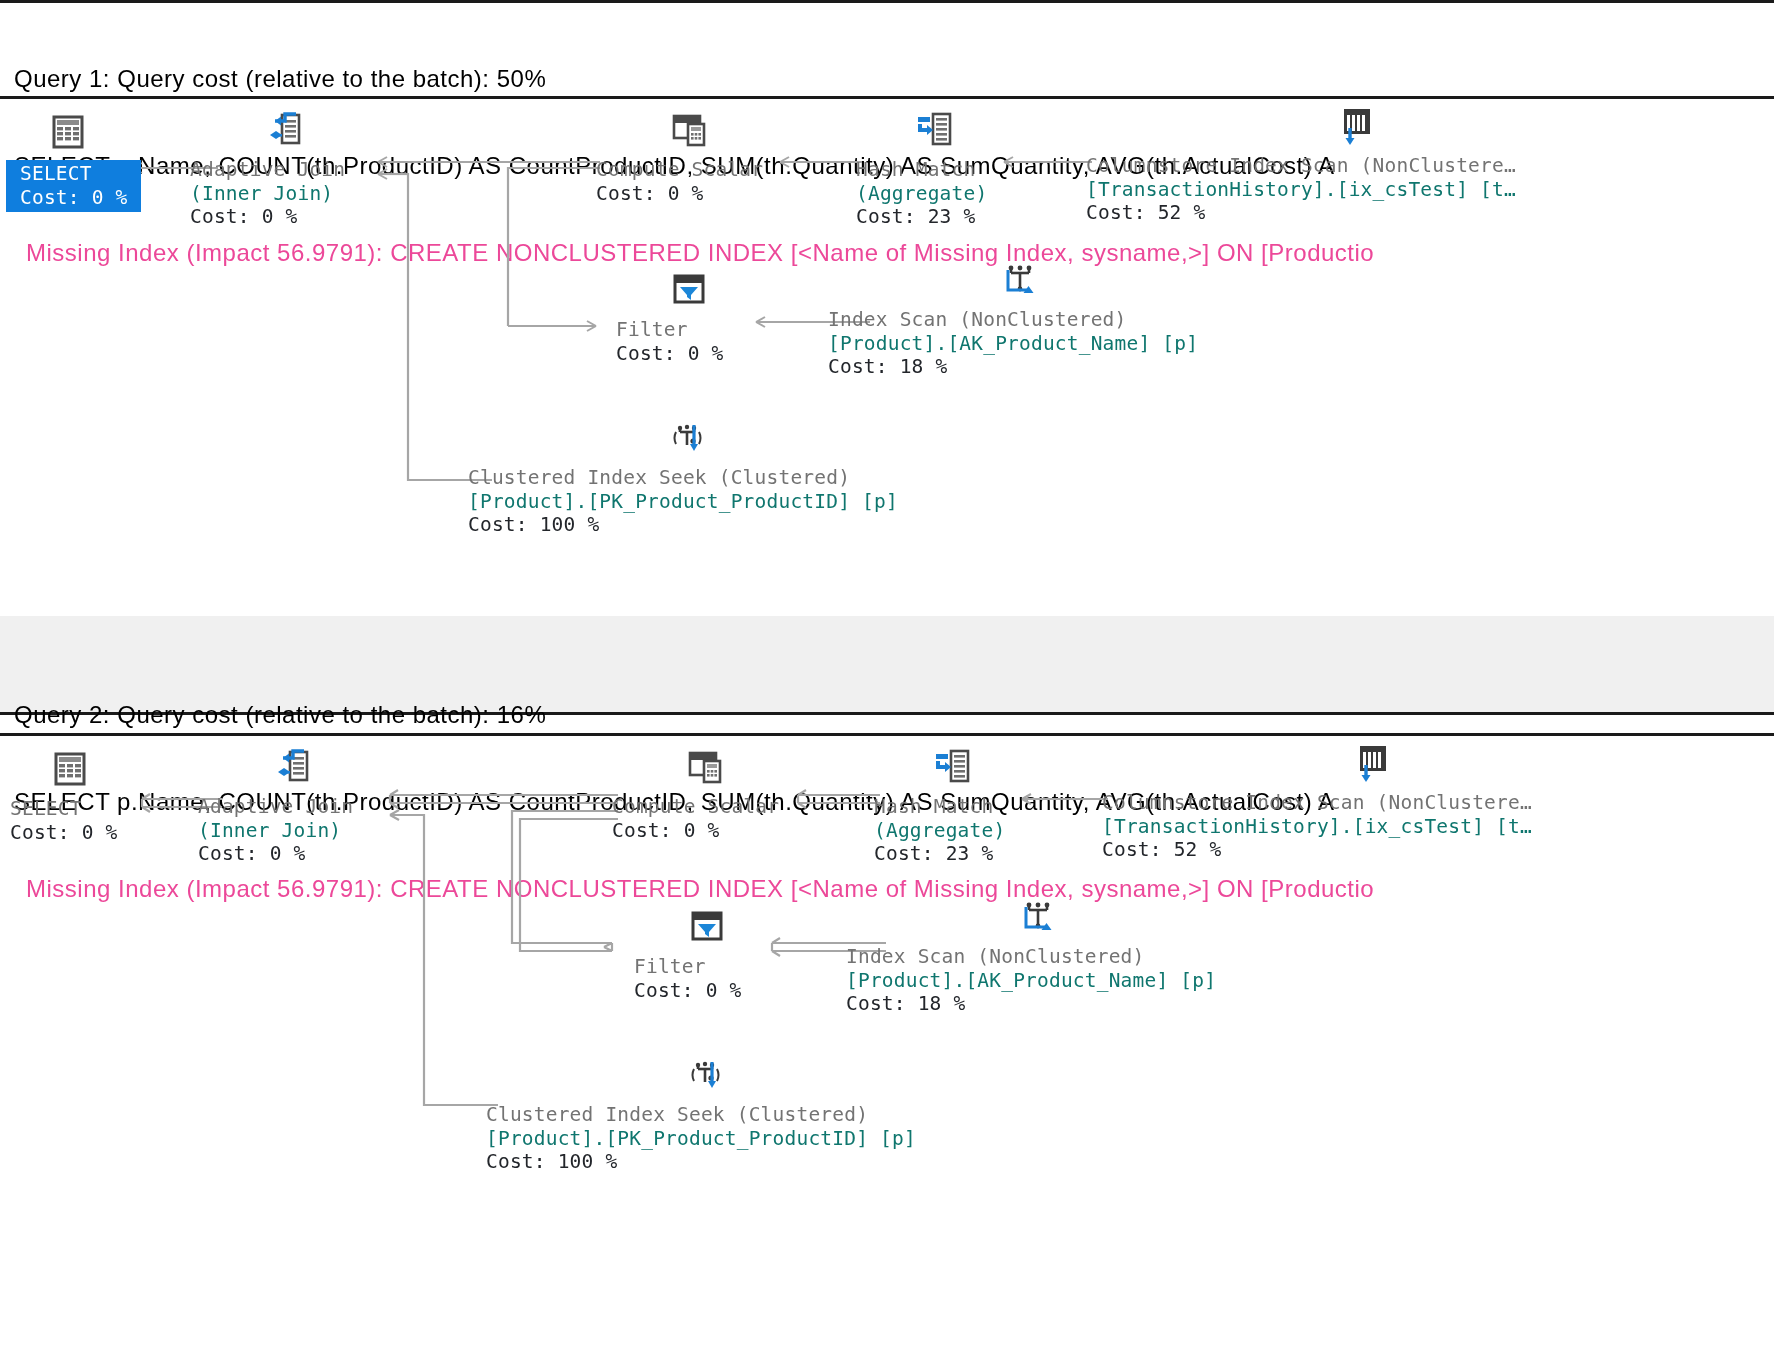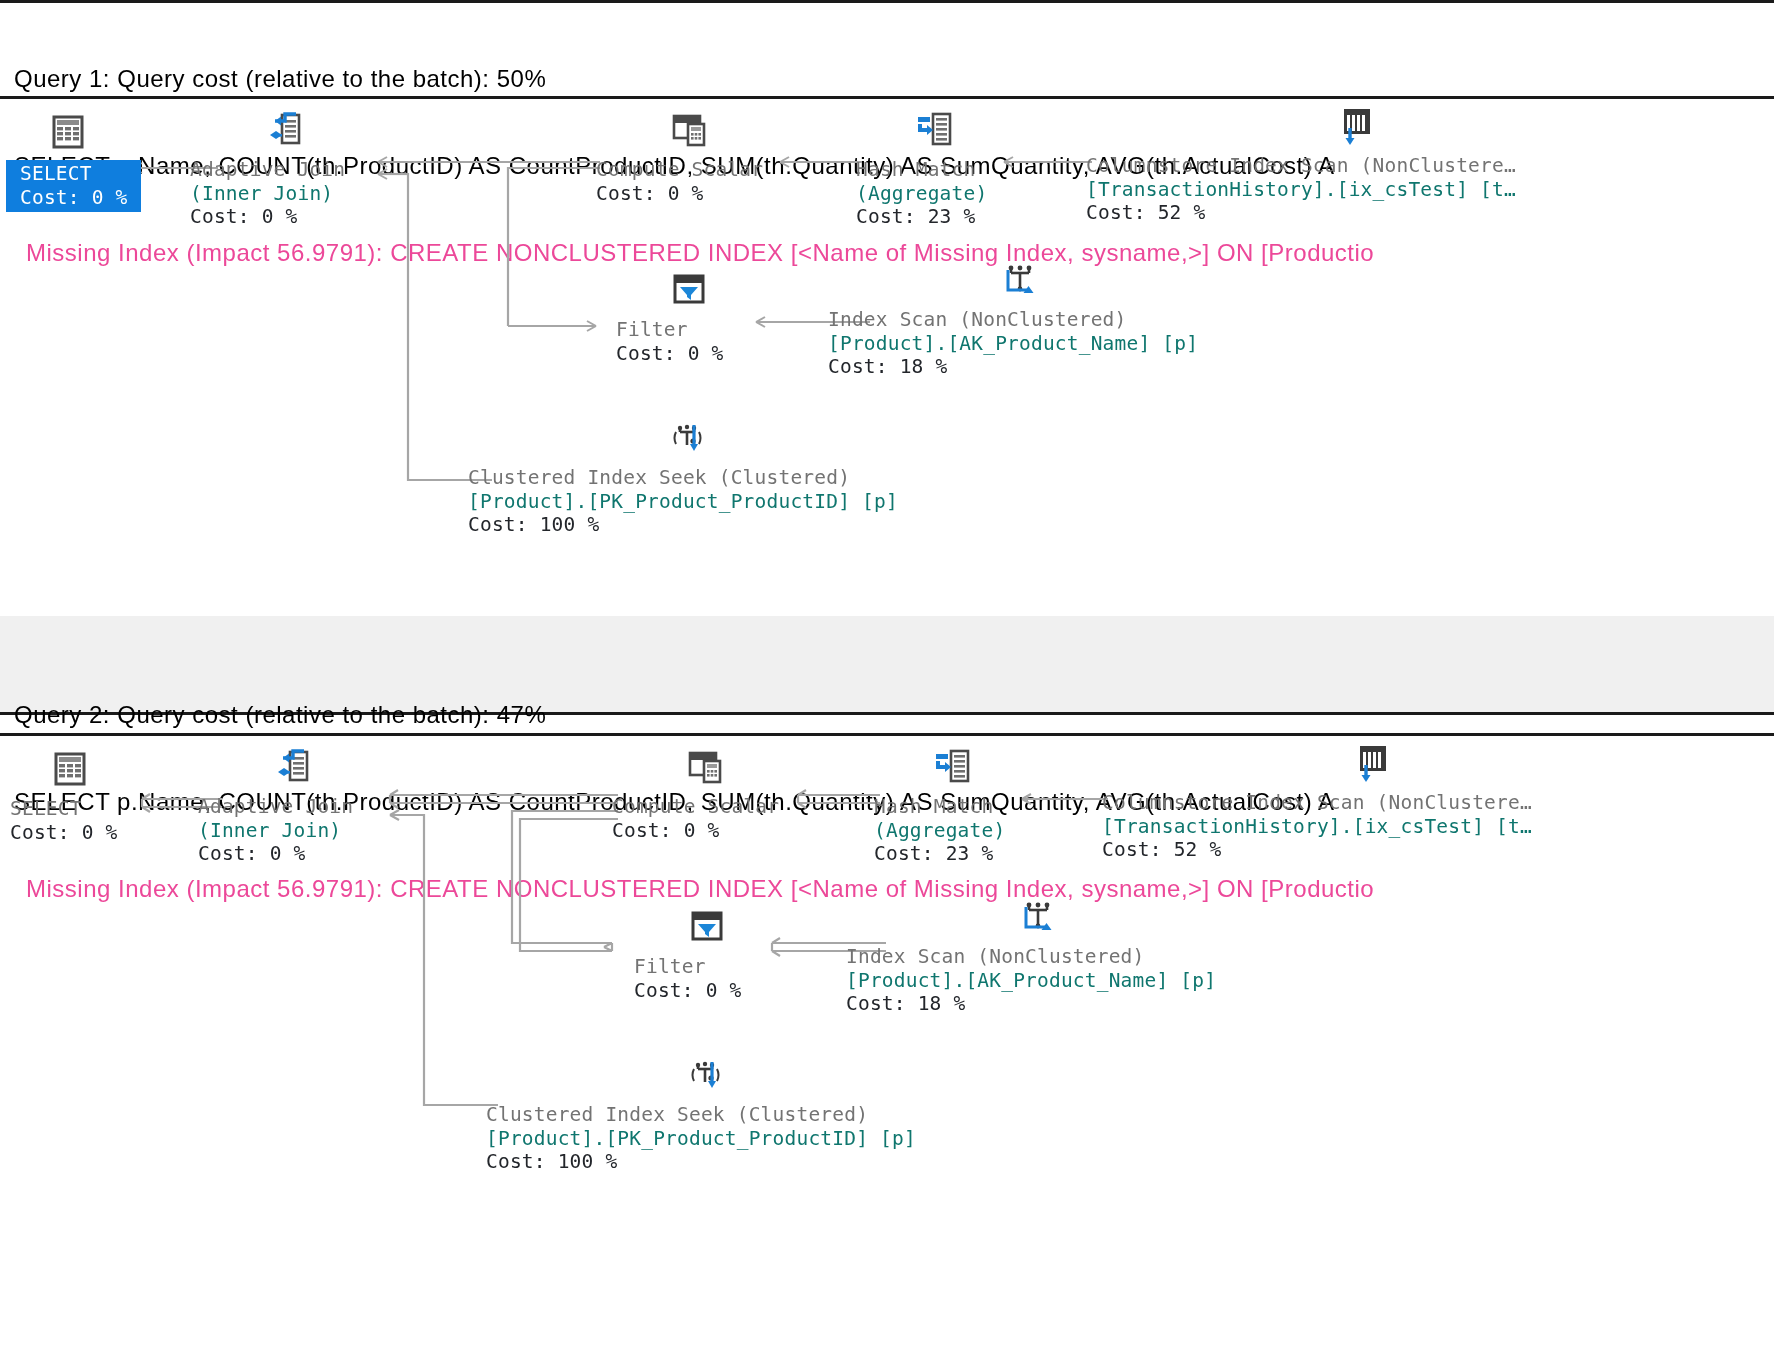--- a/index.html
+++ b/index.html
@@ -298,21 +298,21 @@
       <span class="lbl">Clustered Index Seek (Clustered)</span>
       <span class="lbl sub">[Product].[PK_Product_ProductID] [p]</span>
       <span class="lbl cost">Cost: 100 %</span>
     </div>
   </div>
 
   <div class="bandgap" style="top:616px; height:96px;"></div>
   <div class="hrule" style="top:712px;"></div>
 
   <div class="qheader" style="top:642px;">
-    <div class="line">Query 2: Query cost (relative to the batch): 47%</div>
+    <div class="line">Query 2: Query cost (relative to the batch): 16%</div>
     <div class="line">SELECT p.Name, COUNT(th.ProductID) AS CountProductID, SUM(th.Quantity) AS SumQuantity, AVG(th.ActualCost) A</div>
     <div class="line missing">Missing Index (Impact 56.9791): CREATE NONCLUSTERED INDEX [&lt;Name of Missing Index, sysname,&gt;] ON [Productio</div>
   </div>
 
   <div class="hrule" style="top:733px;"></div>
 
   <div class="conn" style="left:0; top:733px; width:1774px; height:480px; pointer-events:none;">
     <svg width="1774" height="480">
       <g stroke="#a6a6a6" stroke-width="2.2" fill="none">
 

